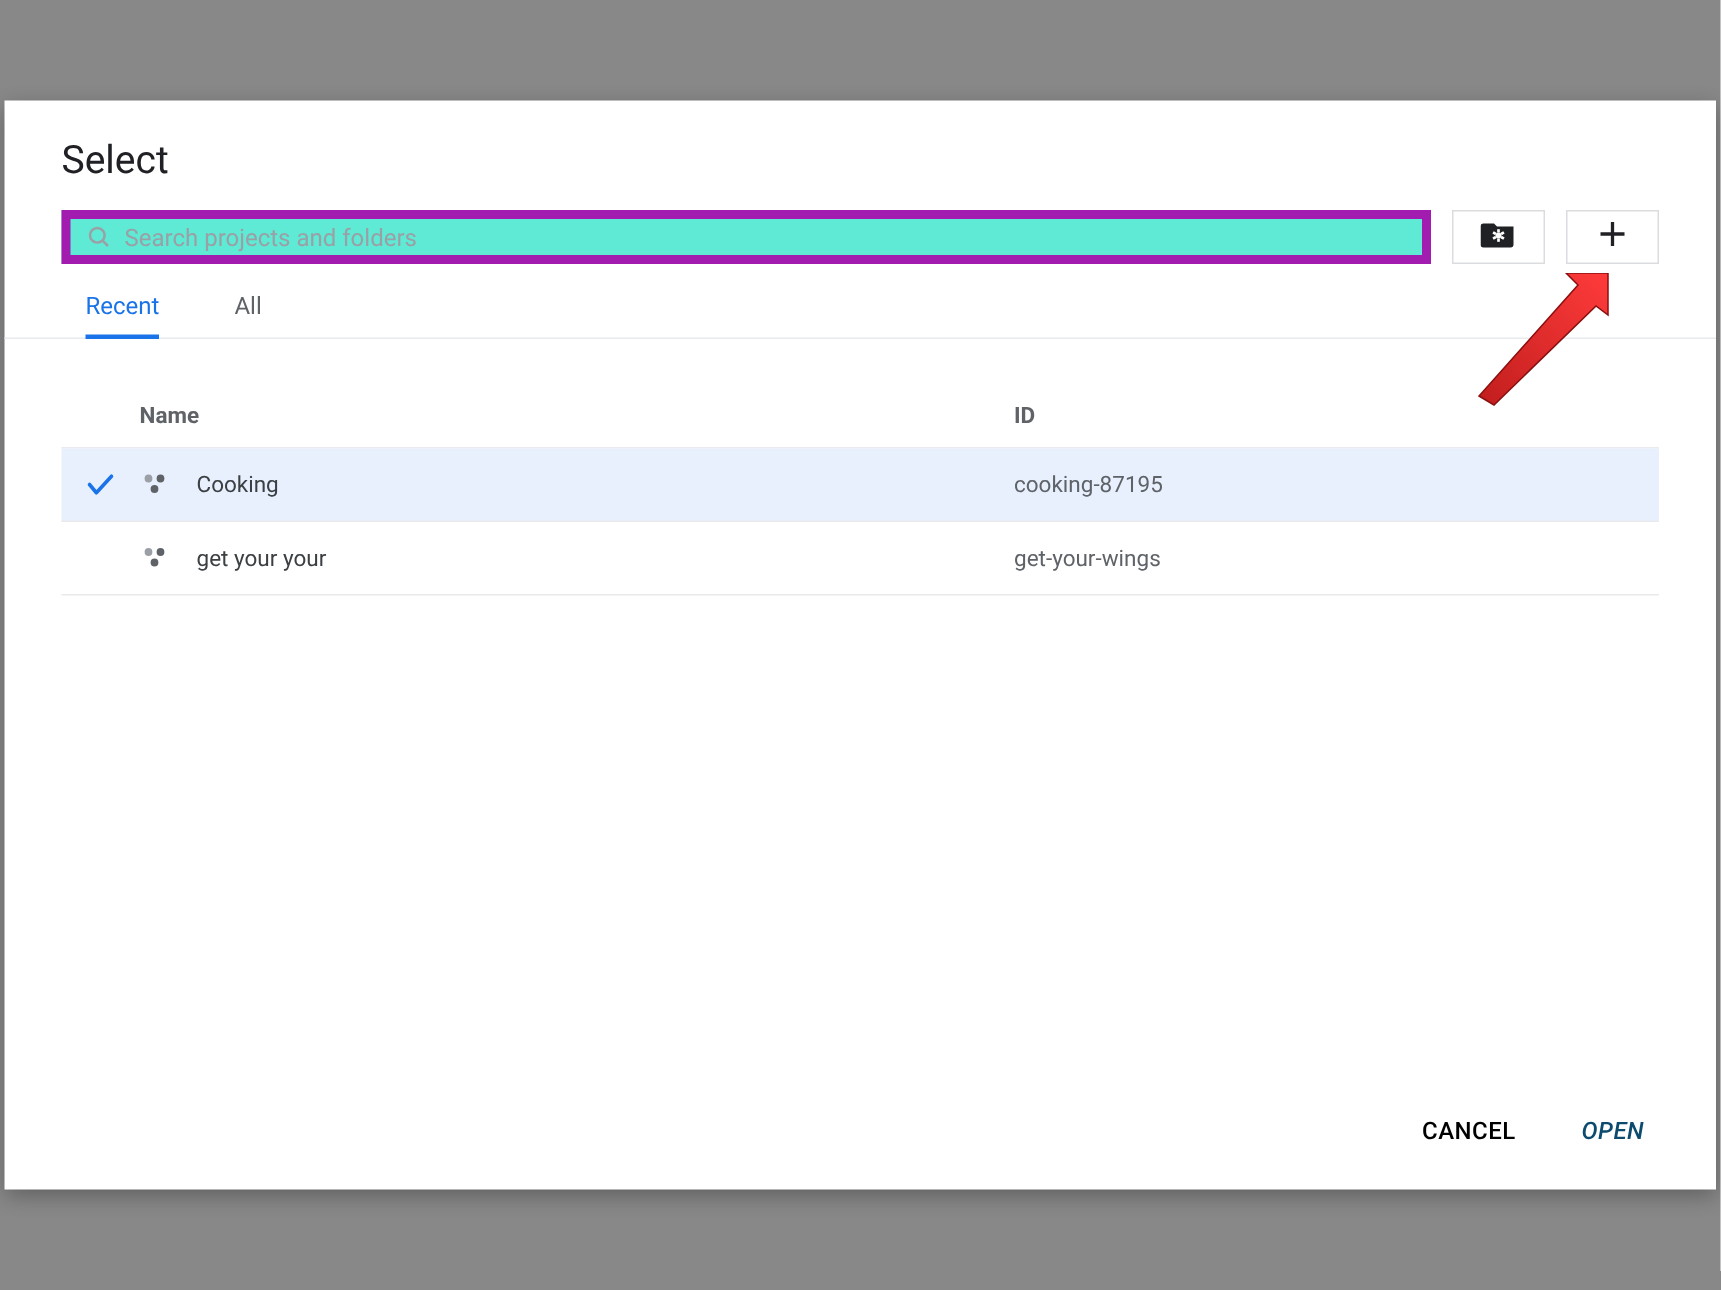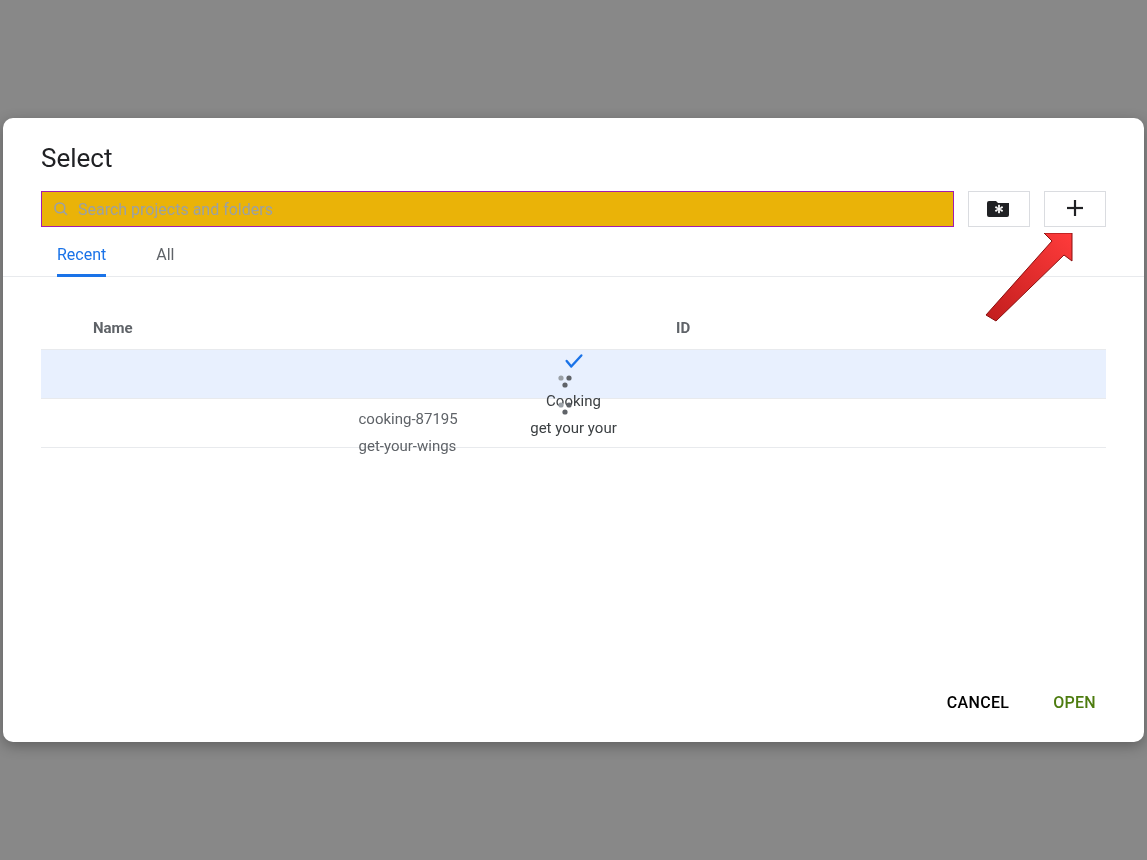--- a/index.html
+++ b/index.html
@@ -12,47 +12,46 @@
       background: #888;
       display: flex;
       align-items: center;
       justify-content: center;
       width: 1147px;
       height: 860px;
     }
     .dialog {
       background: #fff;
       width: 1141px;
-      height: 624px;
+      height: 726px;
       box-shadow: 0 4px 14px rgba(0,0,0,0.3);
       position: relative;
       display: flex;
       flex-direction: column;
-      border-radius: 10px;
     }
     .dialog-title {
       font-size: 26px;
       color: #202124;
       font-weight: 400;
       padding: 25px 38px 18px 38px;
     }
     .toolbar-row {
       display: flex;
       align-items: center;
       padding: 0 38px 8px 38px;
       gap: 14px;
     }
     .search-box {
       flex: 1;
-      border: 1px solid #a21caf;
+      border: 6px solid #a21caf;
       height: 36px;
       display: flex;
       align-items: center;
       padding: 0 10px;
-      background: #eab308;
+      background: #5eead4;
     }
     .search-box .search-icon {
       color: #9aa0a6;
       margin-right: 8px;
       display: flex;
       align-items: center;
     }
     .search-input {
       flex: 1;
       border: none;
@@ -111,21 +110,20 @@
     }
     .col-check { width: 52px; }
     .col-name  { flex: 1; font-size: 15px; color: #5f6368; font-weight: 700; }
     .col-id    { width: 430px; font-size: 15px; color: #5f6368; font-weight: 700; }
     .table-row {
       display: flex;
       align-items: center;
       height: 49px;
       border-bottom: 1px solid #e8eaed;
       cursor: pointer;
-      flex-direction: column;
     }
     .table-row.selected {
       background: #e8f0fe;
     }
     .row-check {
       width: 52px;
       display: flex;
       align-items: center;
       justify-content: center;
       color: #1a73e8;
@@ -156,21 +154,21 @@
     .btn {
       font-size: 16px;
       font-weight: 500;
       letter-spacing: 0.3px;
       background: none;
       border: none;
       cursor: pointer;
       padding: 6px 4px;
     }
     .btn-cancel { color: #000000; }
-    .btn-open   { color: #4d7c0f; }
+    .btn-open   { color: #0c4a6e; font-style: italic; }
     
     .arrow-annotation {
       position: absolute;
       top: 115px;
       left: 975px;
       pointer-events: none;
     }
   </style>
 </head>
 <body>

